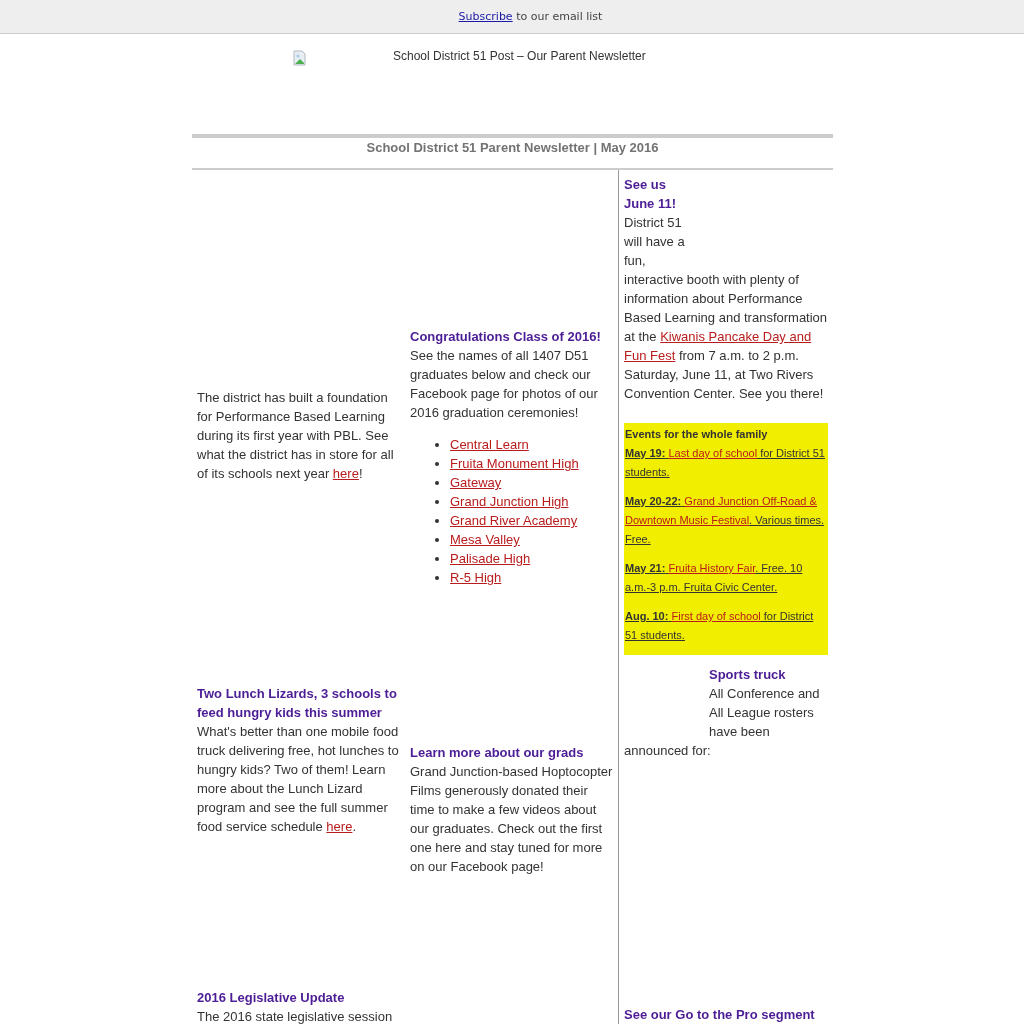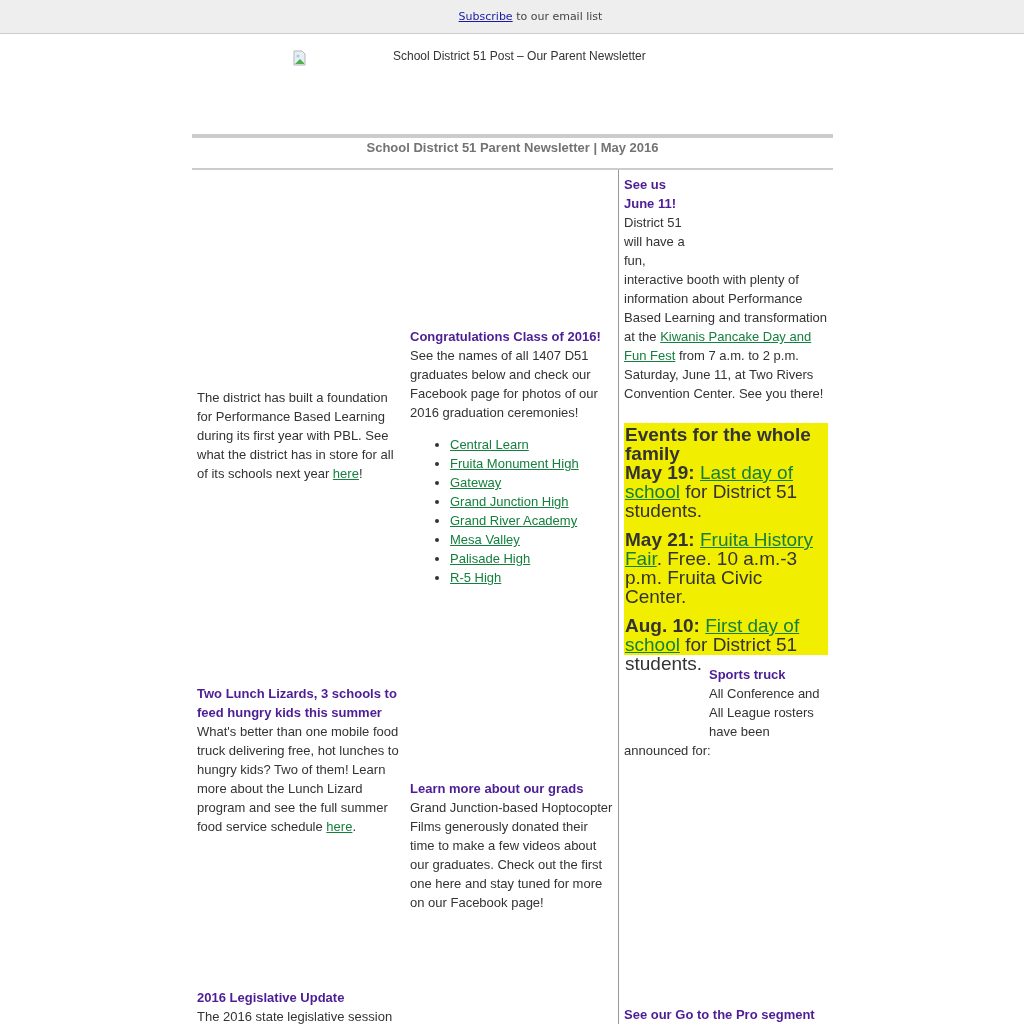--- a/index.html
+++ b/index.html
@@ -1,18 +1,18 @@
 <!DOCTYPE html>
 <html><head>
 <meta charset="utf-8">
 <style>
   html, body { margin: 0; padding: 0; background: #ffffff; }
   body { width: 1024px; height: 1024px; overflow: hidden; position: relative;
          font-family: "Liberation Sans", sans-serif; color: #333333; }
-  a { color: #15803d; text-decoration: underline; }
+  a { color: #b91c1c; text-decoration: underline; }
   .topbar { position: absolute; left: 0; top: 0; width: 1024px; height: 33px;
             background: #eeeeee; border-bottom: 1px solid #cccccc;
             font-family: "DejaVu Sans", sans-serif; font-size: 11px; color: #444;
             text-align: center; line-height: 33px; }
   .topbar a { color: #1a1aa6; margin-left: 37px; }
   .masthead { position: absolute; left: 0; top: 47px; width: 1024px; text-align: center;
               font-size: 12px; color: #333; }
   .broken-img { display: inline-block; width: 16px; height: 16px; vertical-align: -3px;
                 position: absolute; left: 292px; top: 3px; }
   .masthead-text { position: absolute; left: 393px; top: 2px; white-space: nowrap; }
@@ -20,22 +20,22 @@
   .rule-thin { position: absolute; left: 192px; top: 168px; width: 641px; height: 2px; background: #cccccc; }
   .issue-title { position: absolute; left: 192px; top: 139px; width: 641px; text-align: center;
                  font-size: 13px; font-weight: bold; color: #737373; line-height: 17px; }
   .vline { position: absolute; left: 618px; top: 170px; width: 1px; height: 854px; background: #999999; }
   .block { position: absolute; font-size: 13px; line-height: 19px; color: #333; }
   .block b { color: #4c1d95; }
   .block ul { margin: 13px 0 0 0; padding-left: 40px; }
   .block ul li { line-height: 19px; }
   .yellow { position: absolute; left: 624px; top: 423px; width: 204px; height: 232px;
             background: #f2ee00; }
-  .yellow .inner { padding: 2px 1px 0 1px; font-size: 19px; line-height: 19px; color: #333; }
-  .yellow p { margin: 0 0 10px 0; }
+  .yellow .inner { padding: 2px 1px 0 1px; font-size: 11px; line-height: 19px; color: #333; }
+  .yellow p { margin: 0 0 10px 0; text-decoration: underline; }
 </style>
 </head>
 <body>
 
 <div class="topbar">
   <a href="#">Subscribe</a><span> to our email list</span>
 </div>
 
 <div class="masthead">
   <span class="broken-img">
@@ -76,38 +76,39 @@
     <li><a href="#">Fruita Monument High</a></li>
     <li><a href="#">Gateway</a></li>
     <li><a href="#">Grand Junction High</a></li>
     <li><a href="#">Grand River Academy</a></li>
     <li><a href="#">Mesa Valley</a></li>
     <li><a href="#">Palisade High</a></li>
     <li><a href="#">R-5 High</a></li>
   </ul>
 </div>
 
-<div class="block" style="left:410px; top:743px; width:205px;margin-top:36px;">
+<div class="block" style="left:410px; top:743px; width:205px;">
   <b>Learn more about our grads</b><br>
   <span>Grand Junction-based Hoptocopter Films generously donated their time to make a few videos about our graduates. Check out the first one here and stay tuned for more on our Facebook page!</span>
 </div>
 
 <div class="block" style="left:624px; top:175px; width:205px;">
   <b>See us</b><br>
   <b>June 11!</b><br>
   <span>District 51</span><br>
   <span>will have a</span><br>
   <span>fun,</span><br>
   <span>interactive booth with plenty of information about Performance Based Learning and transformation at the </span><a href="#">Kiwanis Pancake Day and Fun Fest</a><span> from 7 a.m. to 2 p.m. Saturday, June 11, at Two Rivers Convention Center. See you there!</span>
 </div>
 
 <div class="yellow">
   <div class="inner">
     <b>Events for the whole family</b><br>
     <p><b>May 19:</b> <a href="#">Last day of school</a><span> for District 51 students.</span></p>
+    <p><b>May 20-22:</b> <a href="#">Grand Junction Off-Road &amp; Downtown Music Festival</a><span>. Various times. Free.</span></p>
     <p><b>May 21:</b> <a href="#">Fruita History Fair</a><span>. Free. 10 a.m.-3 p.m. Fruita Civic Center.</span></p>
     <p><b>Aug. 10:</b> <a href="#">First day of school</a><span> for District 51 students.</span></p>
   </div>
 </div>
 
 <div class="block" style="left:624px; top:665px; width:205px;">
   <div style="padding-left:85px;">
     <b>Sports truck</b><br>
     <span>All Conference and</span><br>
     <span>All League rosters</span><br>

